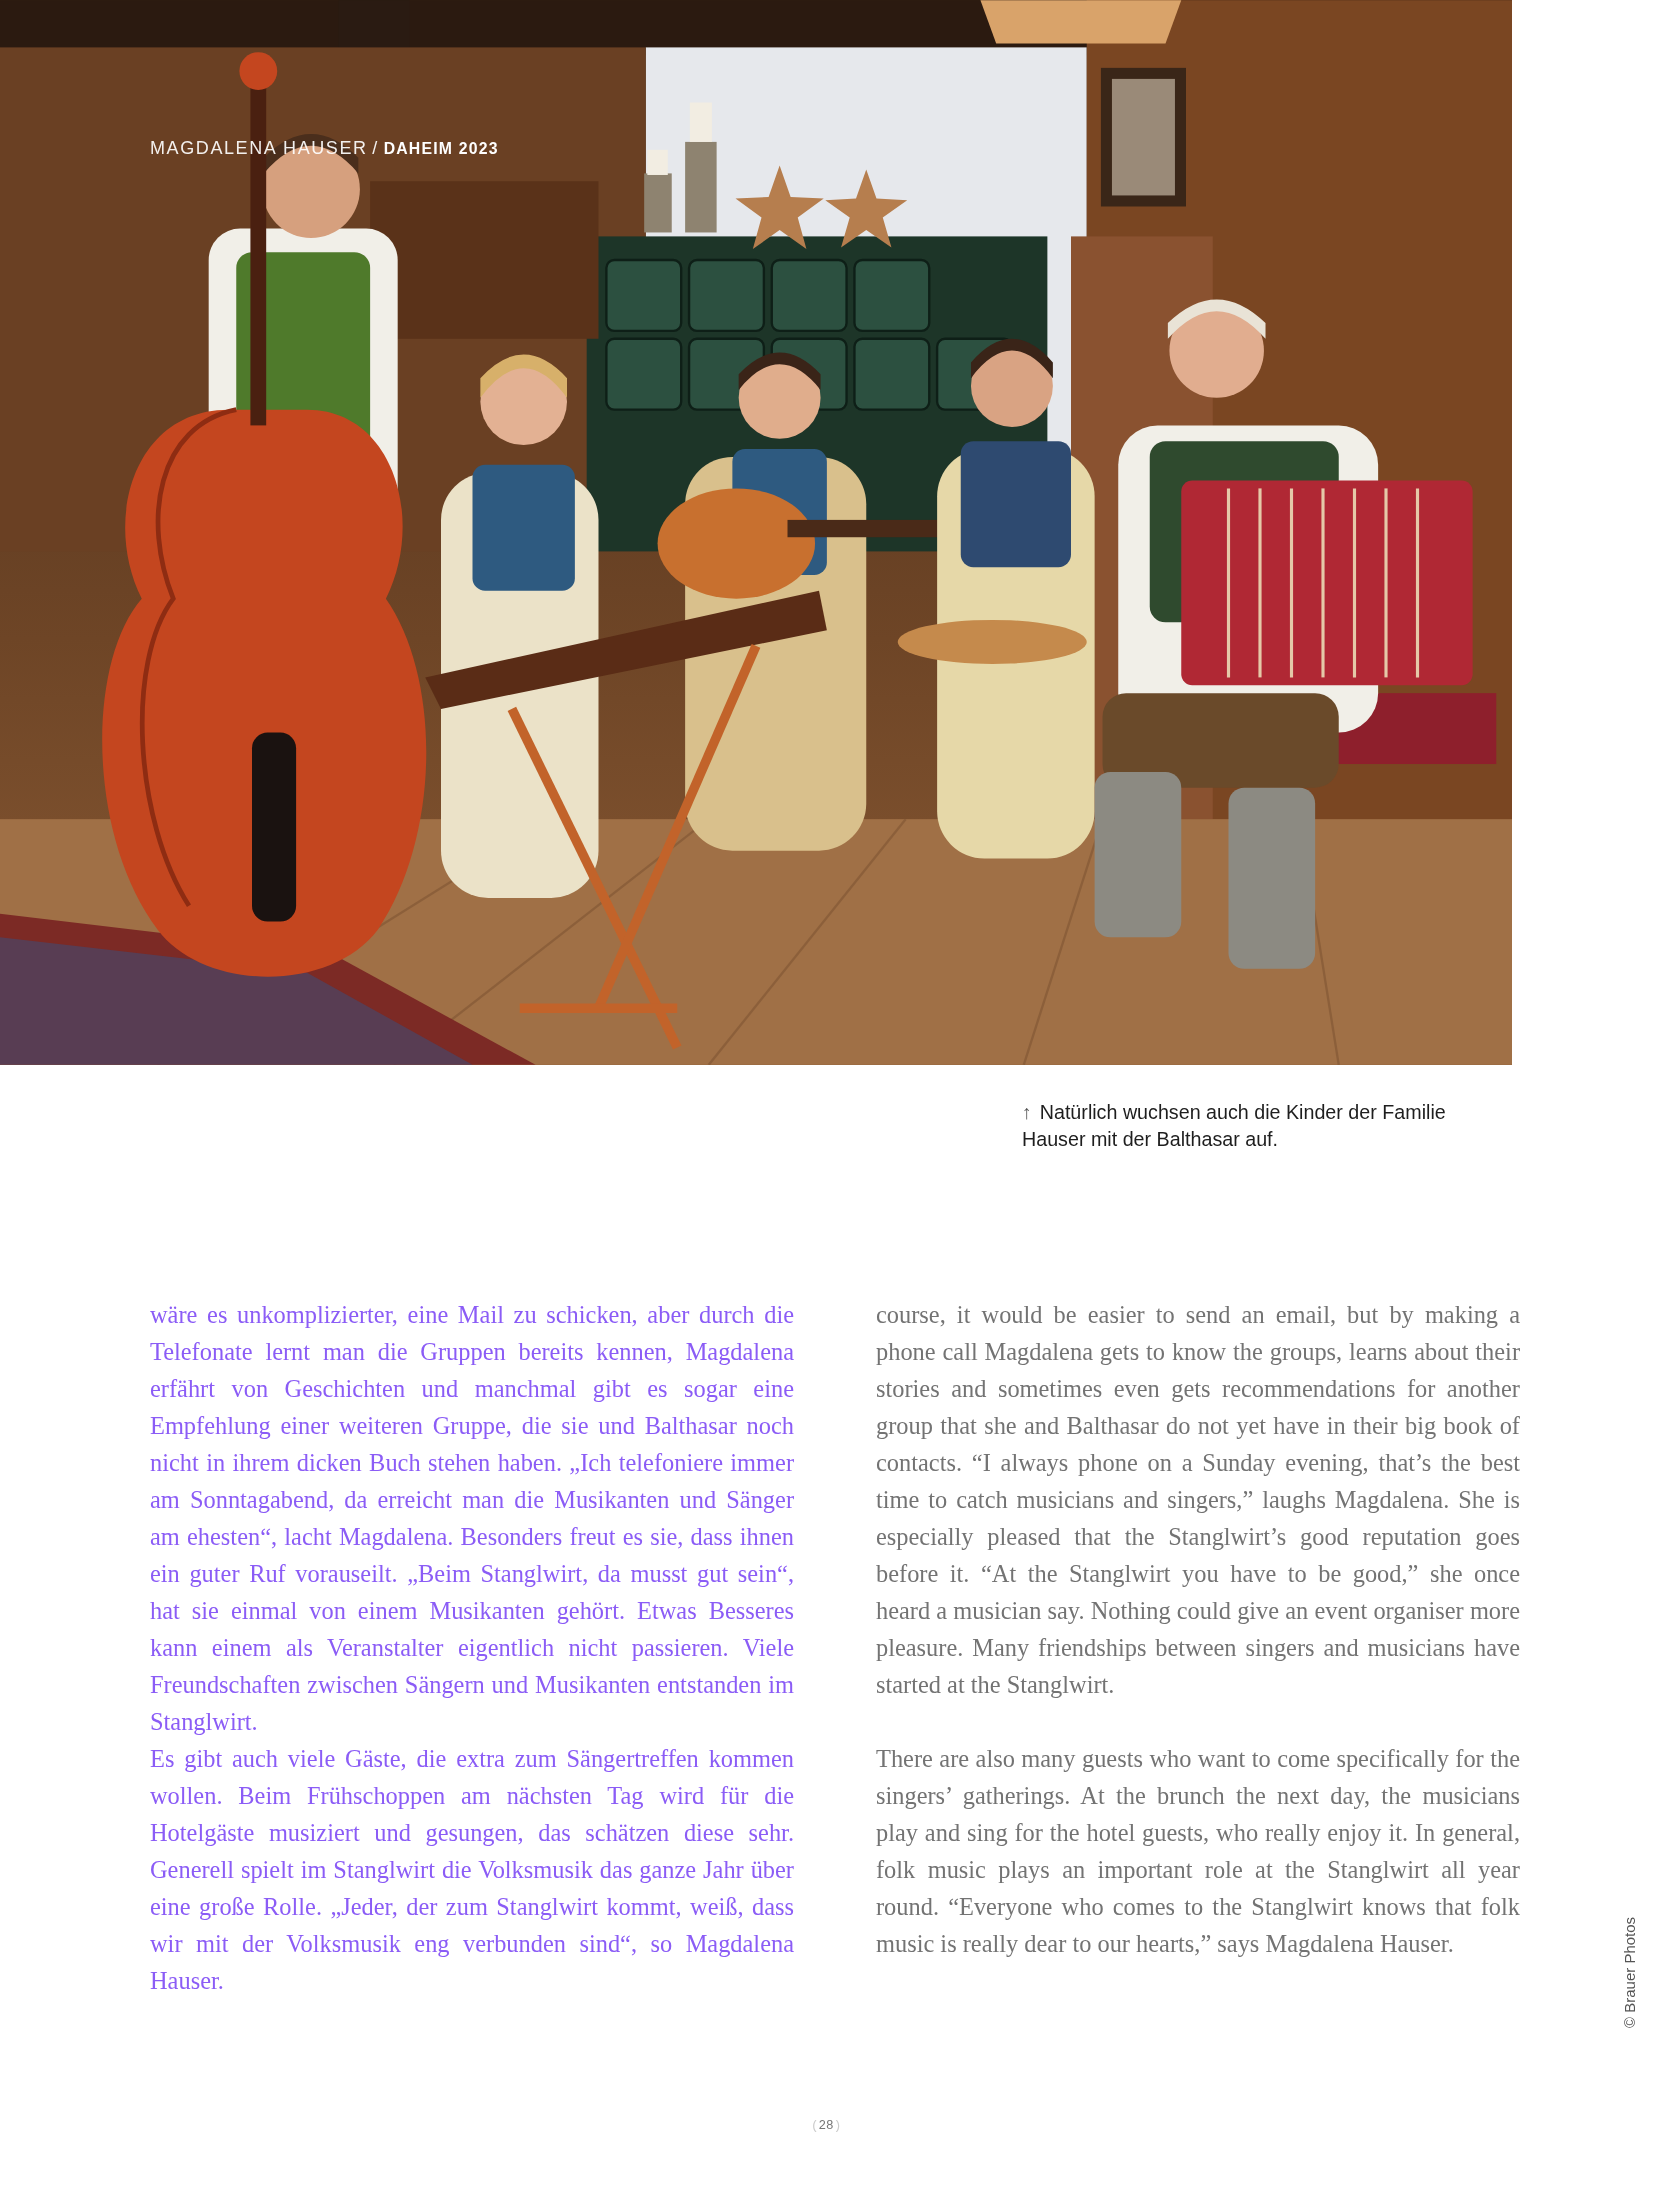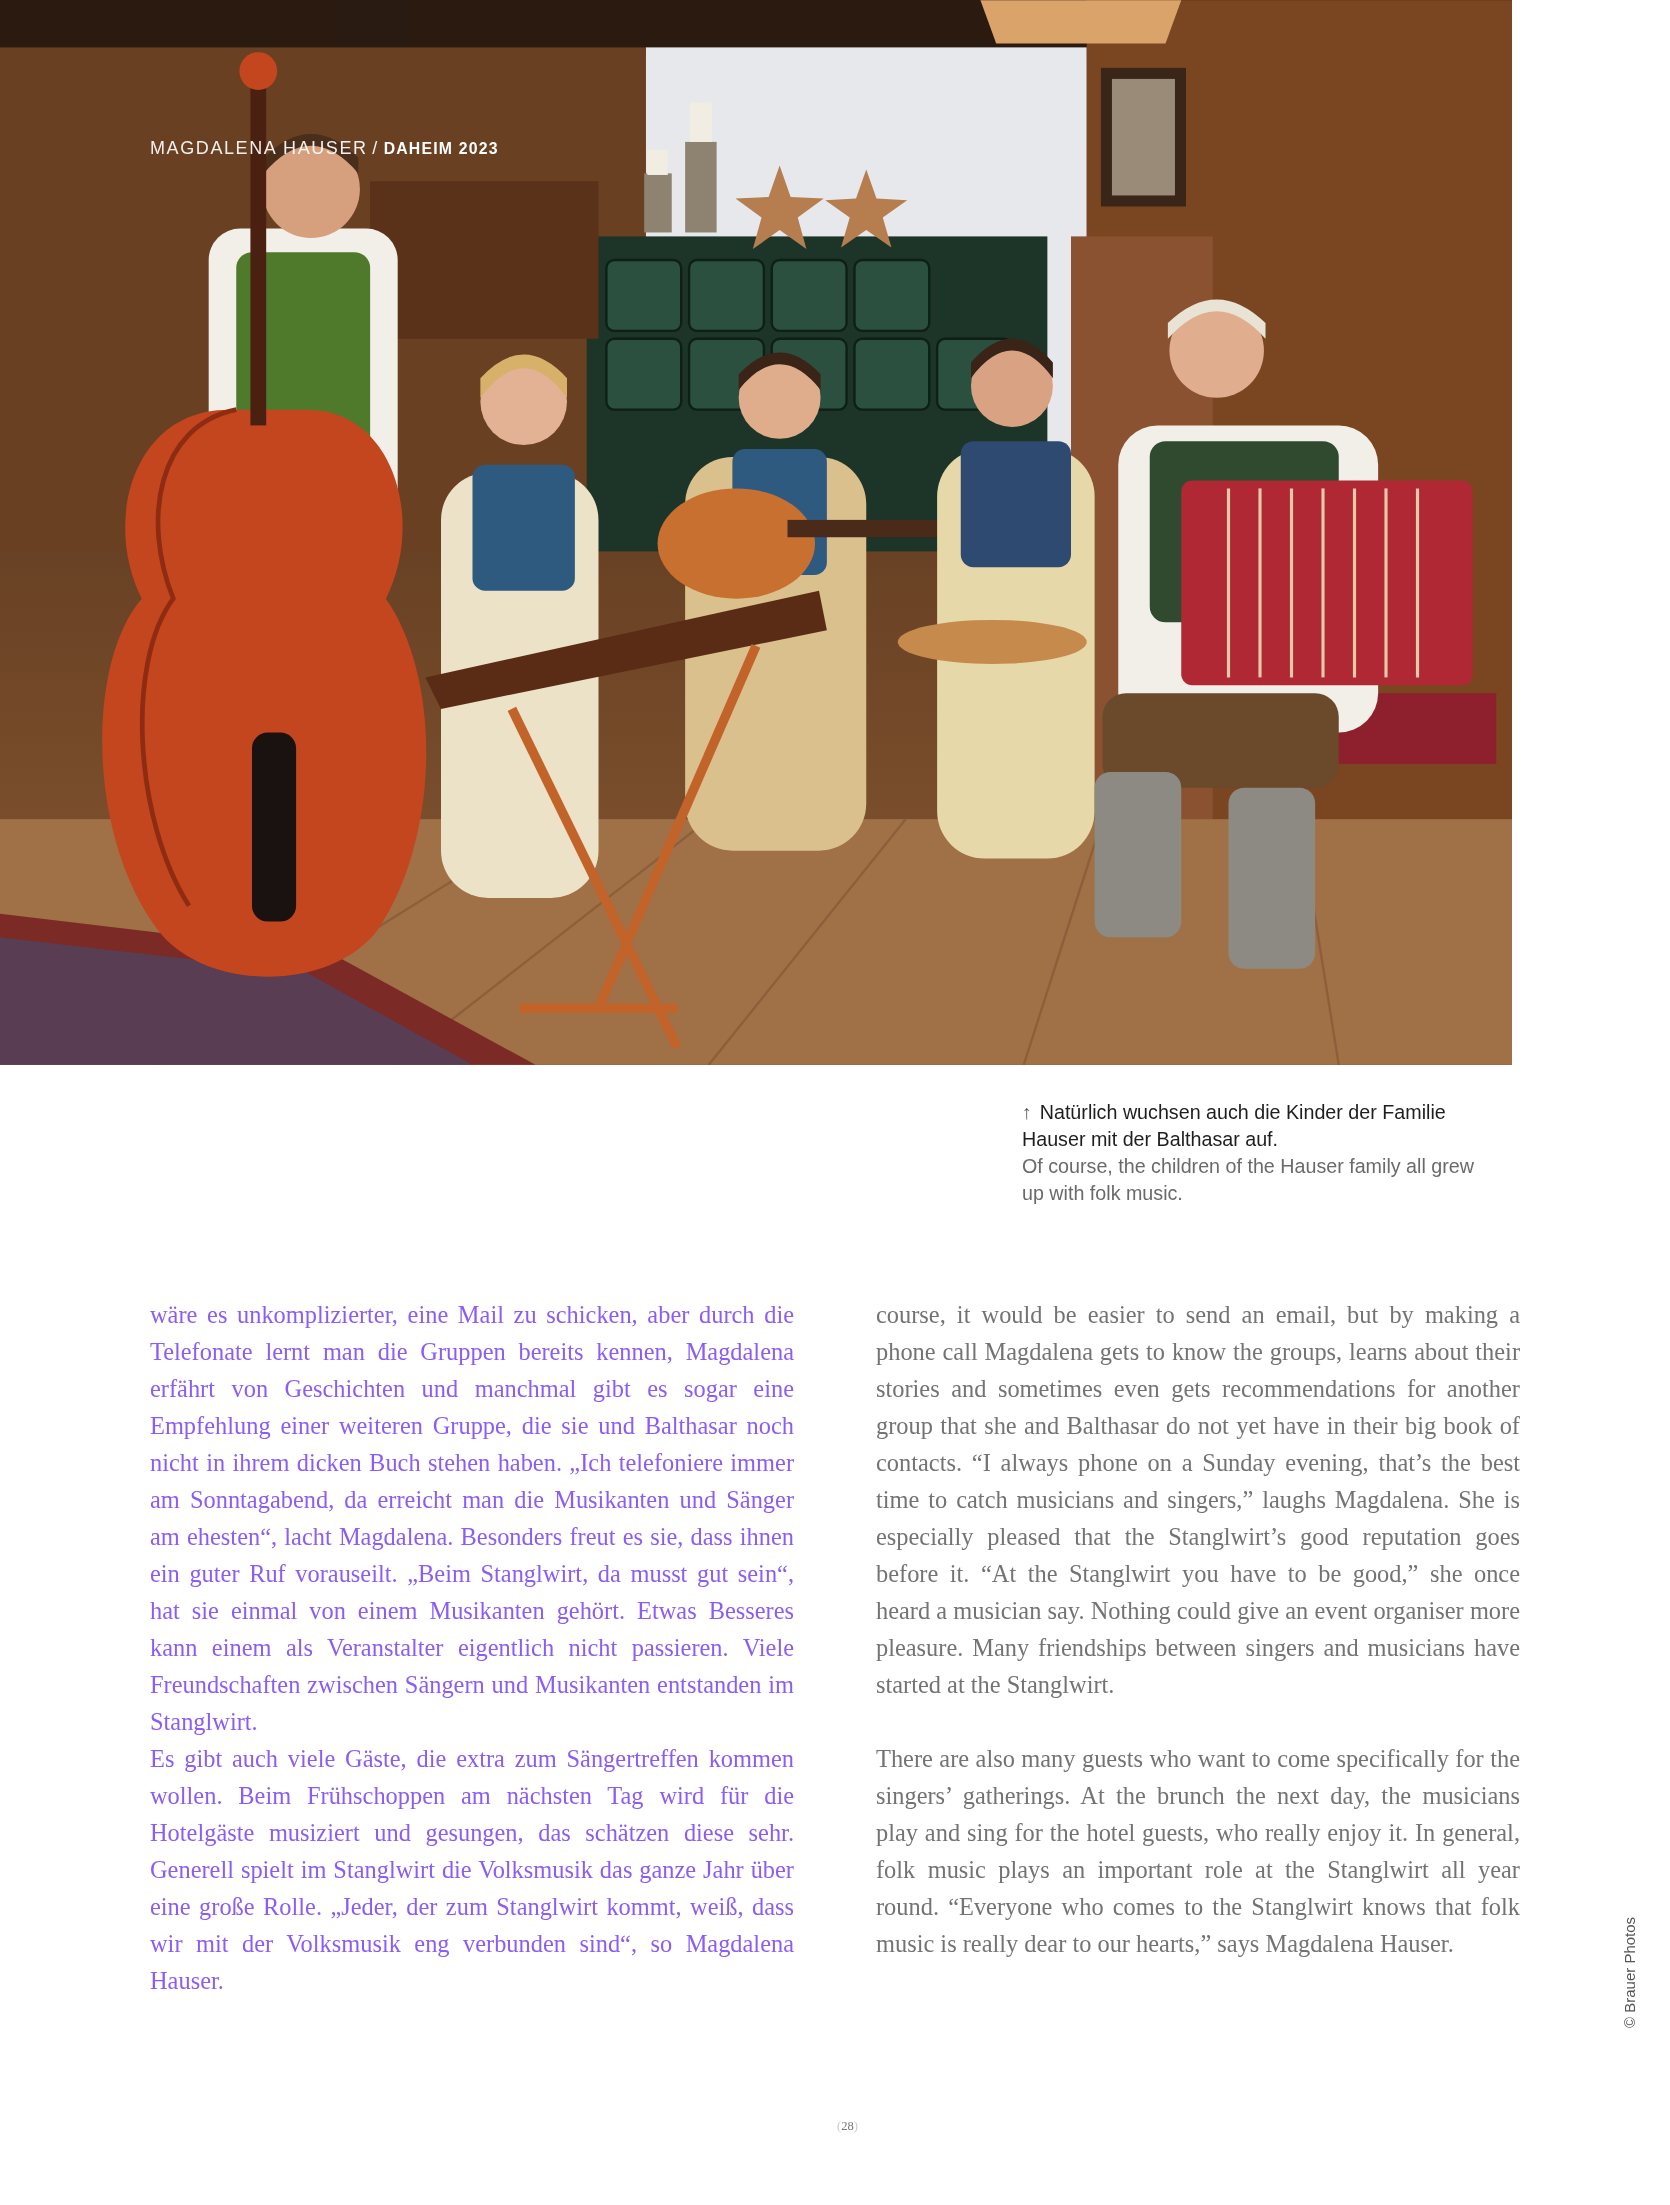--- a/index.html
+++ b/index.html
@@ -32,22 +32,22 @@
   }
   .col p { margin: 0; }
   .col-left { left: 150px; color: #8b5cf6; }
   .col-right { left: 876px; color: #737373; }
   .col-right p + p { margin-top: 37px; font-family: Liberation Serif, serif; }
   .credit {
     position: absolute; left: 1621px; top: 2028px; transform-origin: left top; transform: rotate(-90deg);
     font-family: "Liberation Sans", sans-serif; font-size: 15px; color: #555; white-space: nowrap;
   }
   .page-num {
-    position: absolute; left: 811px; top: 2119px; width: 47px; text-align: right;
-    font-family: Liberation Serif, serif; font-size: 12.6px; color: #777;
+    position: absolute; left: 811px; top: 2119px; width: 47px; text-align: left;
+    font-family: Liberation Mono, monospace; font-size: 12.6px; color: #777;
   }
   .page-num .br { color: #ccc; }
 </style>
 </head>
 <body>
 
 <div class="photo">
   <svg width="1512" height="1065" viewBox="0 0 1920 1352">
 
     <rect x="0" y="0" width="1920" height="70" fill="#2b1a10"></rect>
@@ -153,21 +153,20 @@
     </g>
     <ellipse cx="1260" cy="815" rx="120" ry="28" fill="#c58a4c"></ellipse>
   </svg>
   <div class="running-head">
     <span class="light">MAGDALENA HAUSER</span><span class="sep light">/</span><span class="bold">DAHEIM 2023</span>
   </div>
 </div>
 
 <div class="caption">
   <span class="arrow">↑</span><span class="de">Natürlich wuchsen auch die Kinder der Familie Hauser mit der Balthasar auf.</span><br>
-  <span class="en">Of course, the children of the Hauser family all grew up with folk music.</span>
 </div>
 
 <div class="col col-left">
   <p>wäre es unkomplizierter, eine Mail zu schicken, aber durch die Telefonate lernt man die Gruppen bereits kennen, Magdalena erfährt von Geschichten und manchmal gibt es sogar eine Empfehlung einer weiteren Gruppe, die sie und Balthasar noch nicht in ihrem dicken Buch stehen haben. „Ich telefoniere immer am Sonntagabend, da erreicht man die Musikanten und Sänger am ehesten“, lacht Magdalena. Besonders freut es sie, dass ihnen ein guter Ruf vorauseilt. „Beim Stanglwirt, da musst gut sein“, hat sie einmal von einem Musikanten gehört. Etwas Besseres kann einem als Veranstalter eigentlich nicht passieren. Viele Freundschaften zwischen Sängern und Musikanten entstanden im Stanglwirt.</p>
   <p>Es gibt auch viele Gäste, die extra zum Sängertreffen kommen wollen. Beim Frühschoppen am nächsten Tag wird für die Hotelgäste musiziert und gesungen, das schätzen diese sehr. Generell spielt im Stanglwirt die Volksmusik das ganze Jahr über eine große Rolle. „Jeder, der zum Stanglwirt kommt, weiß, dass wir mit der Volksmusik eng verbunden sind“, so Magdalena Hauser.</p>
 </div>
 
 <div class="col col-right">
   <p>course, it would be easier to send an email, but by making a phone call Magdalena gets to know the groups, learns about their stories and sometimes even gets recommendations for another group that she and Balthasar do not yet have in their big book of contacts. “I always phone on a Sunday evening, that’s the best time to catch musicians and singers,” laughs Magdalena. She is especially pleased that the Stanglwirt’s good reputation goes before it. “At the Stanglwirt you have to be good,” she once heard a musician say. Nothing could give an event organiser more pleasure. Many friendships between singers and musicians have started at the Stanglwirt.</p>
   <p>There are also many guests who want to come specifically for the singers’ gatherings. At the brunch the next day, the musicians play and sing for the hotel guests, who really enjoy it. In general, folk music plays an important role at the Stanglwirt all year round. “Everyone who comes to the Stanglwirt knows that folk music is really dear to our hearts,” says Magdalena Hauser.</p>

